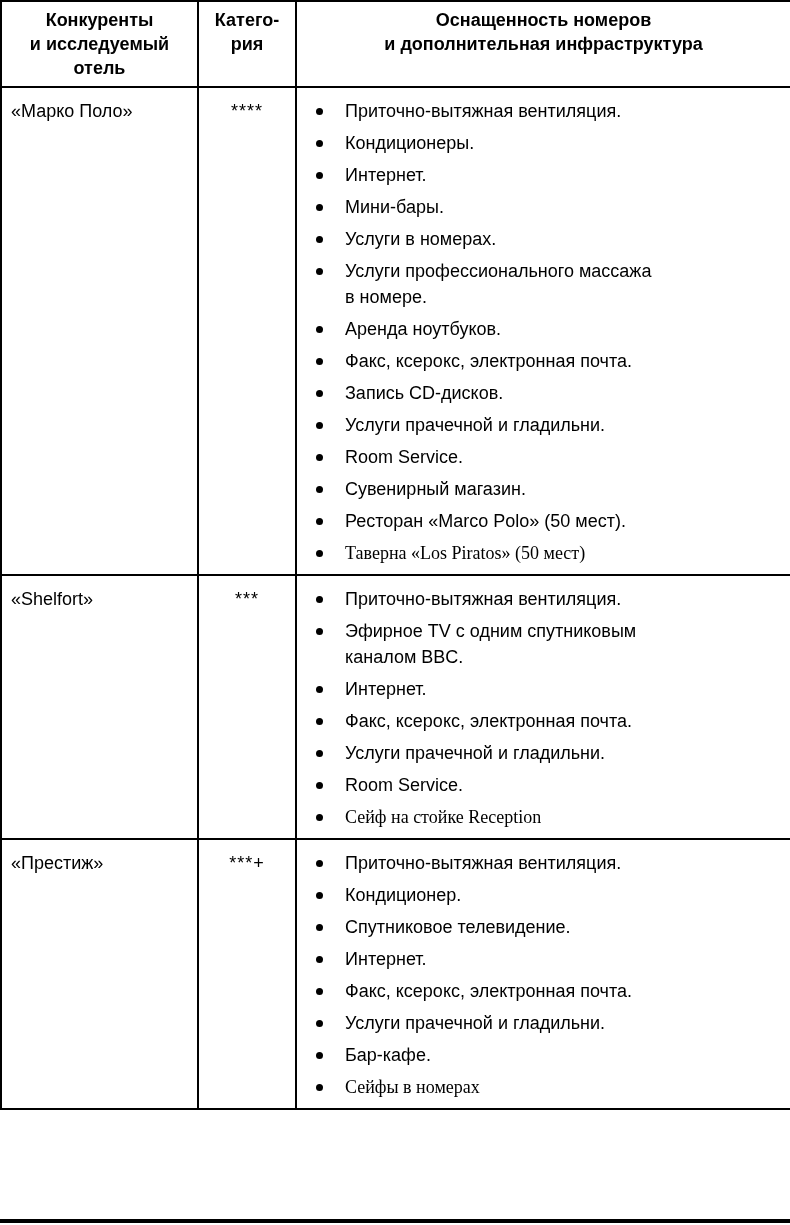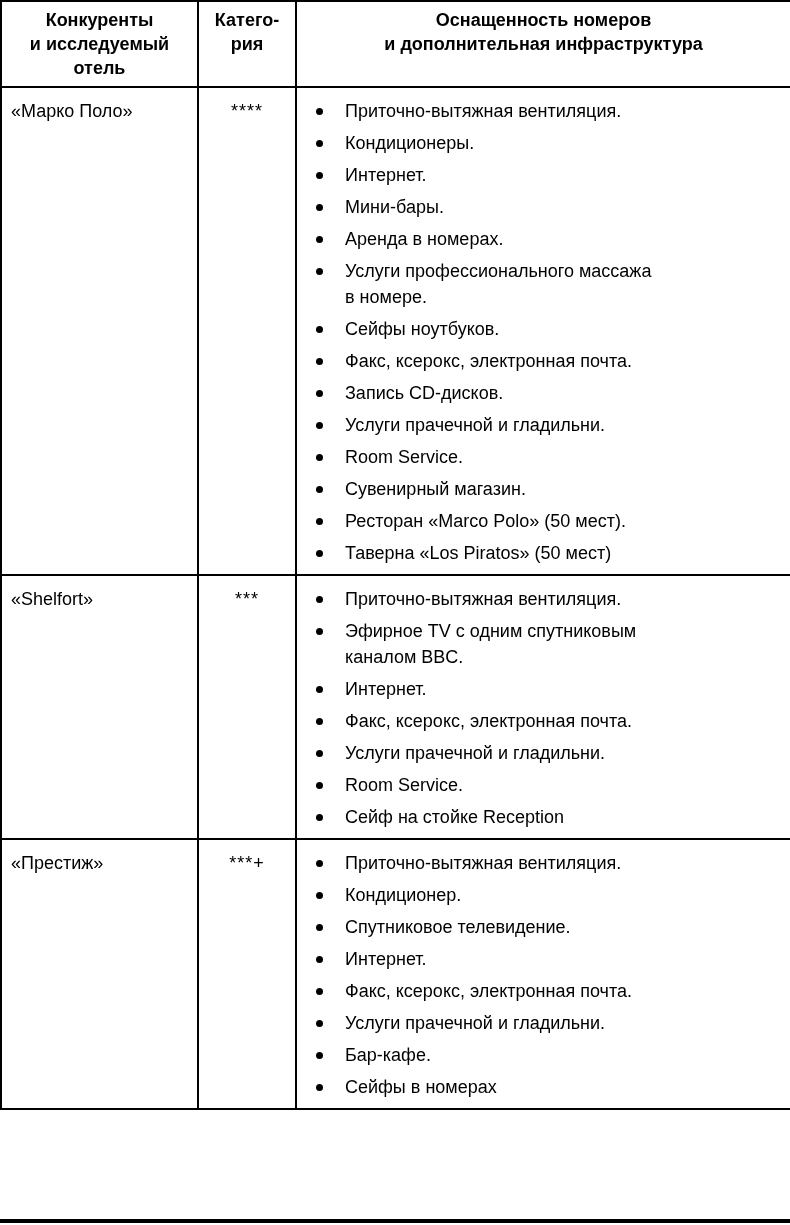--- a/index.html
+++ b/index.html
@@ -56,21 +56,21 @@
     margin: 0;
     padding: 0 0 0 48px;
   }
   ul.feature-list li {
     position: relative;
     font-size: 18px;
     line-height: 26px;
     margin-bottom: 6px;
     max-width: 310px;
   }
-  ul.feature-list li:last-child { margin-bottom: 0; }
+  ul.feature-list li:last-child { margin-bottom: 0; font-family: Liberation Serif, serif; }
   ul.feature-list li::before {
     content: "";
     position: absolute;
     left: -29px;
     top: 10px;
     width: 7px;
     height: 7px;
     border-radius: 50%;
     background: #000000;
   }
@@ -107,23 +107,23 @@
     <tbody>
         <tr>
           <td class="hotel">«Марко Поло»</td>
           <td class="category">****</td>
           <td class="features">
             <ul class="feature-list">
               <li>Приточно-вытяжная вентиляция.</li>
               <li>Кондиционеры.</li>
               <li>Интернет.</li>
               <li>Мини-бары.</li>
-              <li>Аренда в номерах.</li>
+              <li>Услуги в номерах.</li>
               <li>Услуги профессионального массажа в номере.</li>
-              <li>Сейфы ноутбуков.</li>
+              <li>Аренда ноутбуков.</li>
               <li>Факс, ксерокс, электронная почта.</li>
               <li>Запись CD-дисков.</li>
               <li>Услуги прачечной и гладильни.</li>
               <li>Room Service.</li>
               <li>Сувенирный магазин.</li>
               <li>Ресторан «Marco Polo» (50 мест).</li>
               <li>Таверна «Los Piratos» (50 мест)</li>
             </ul>
           </td>
         </tr>

